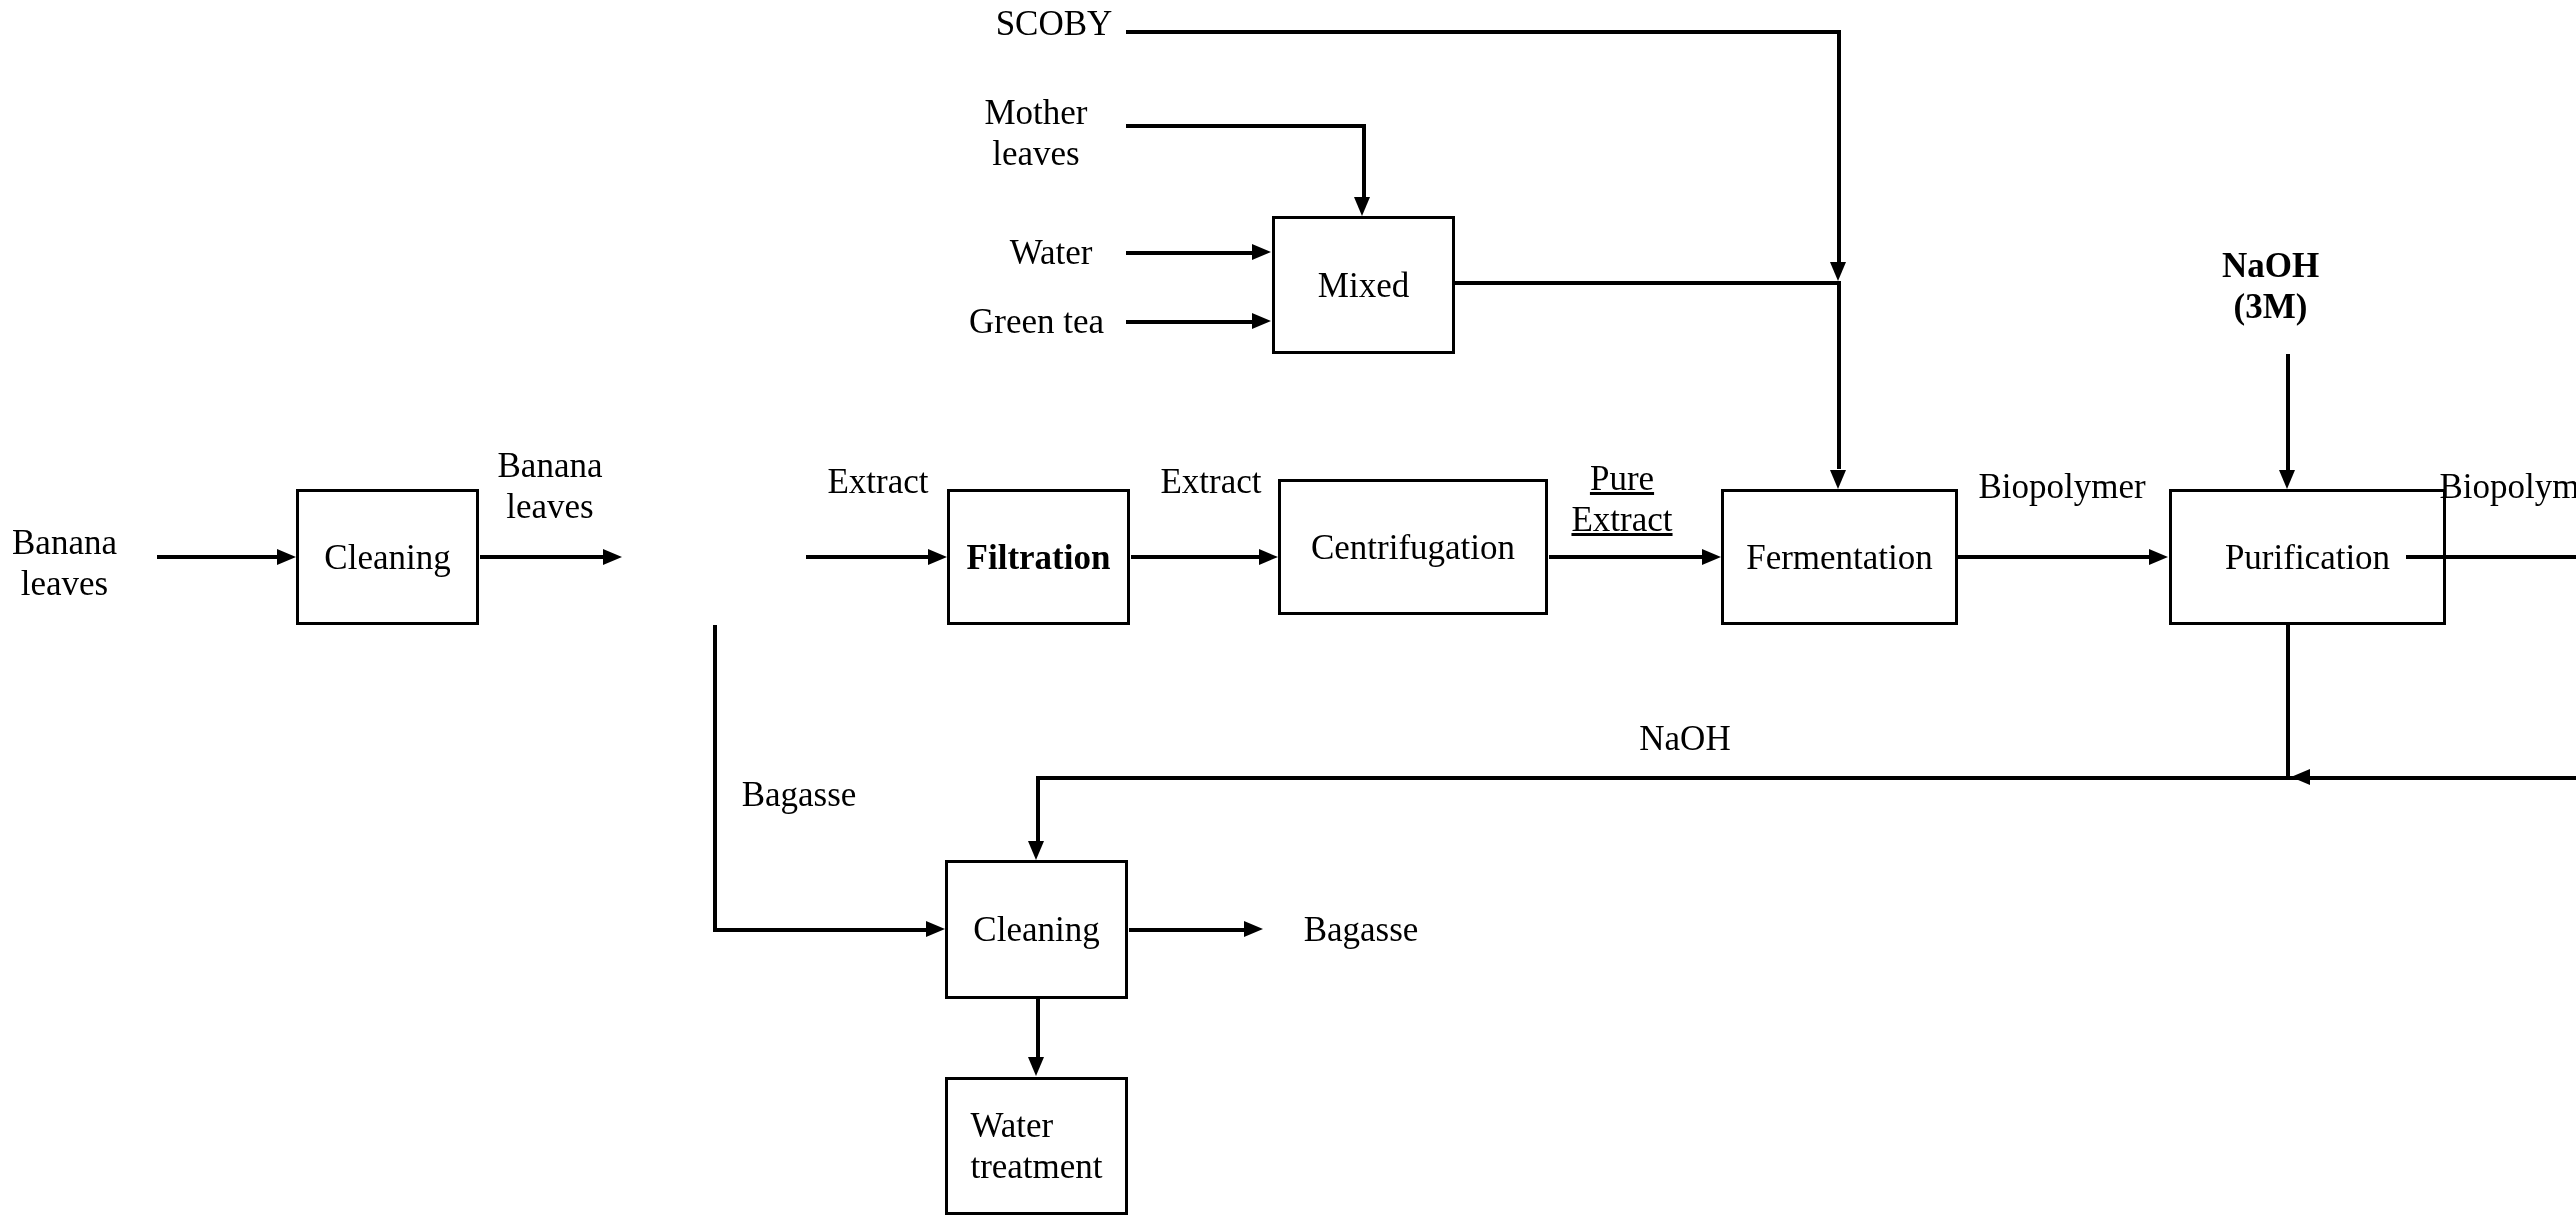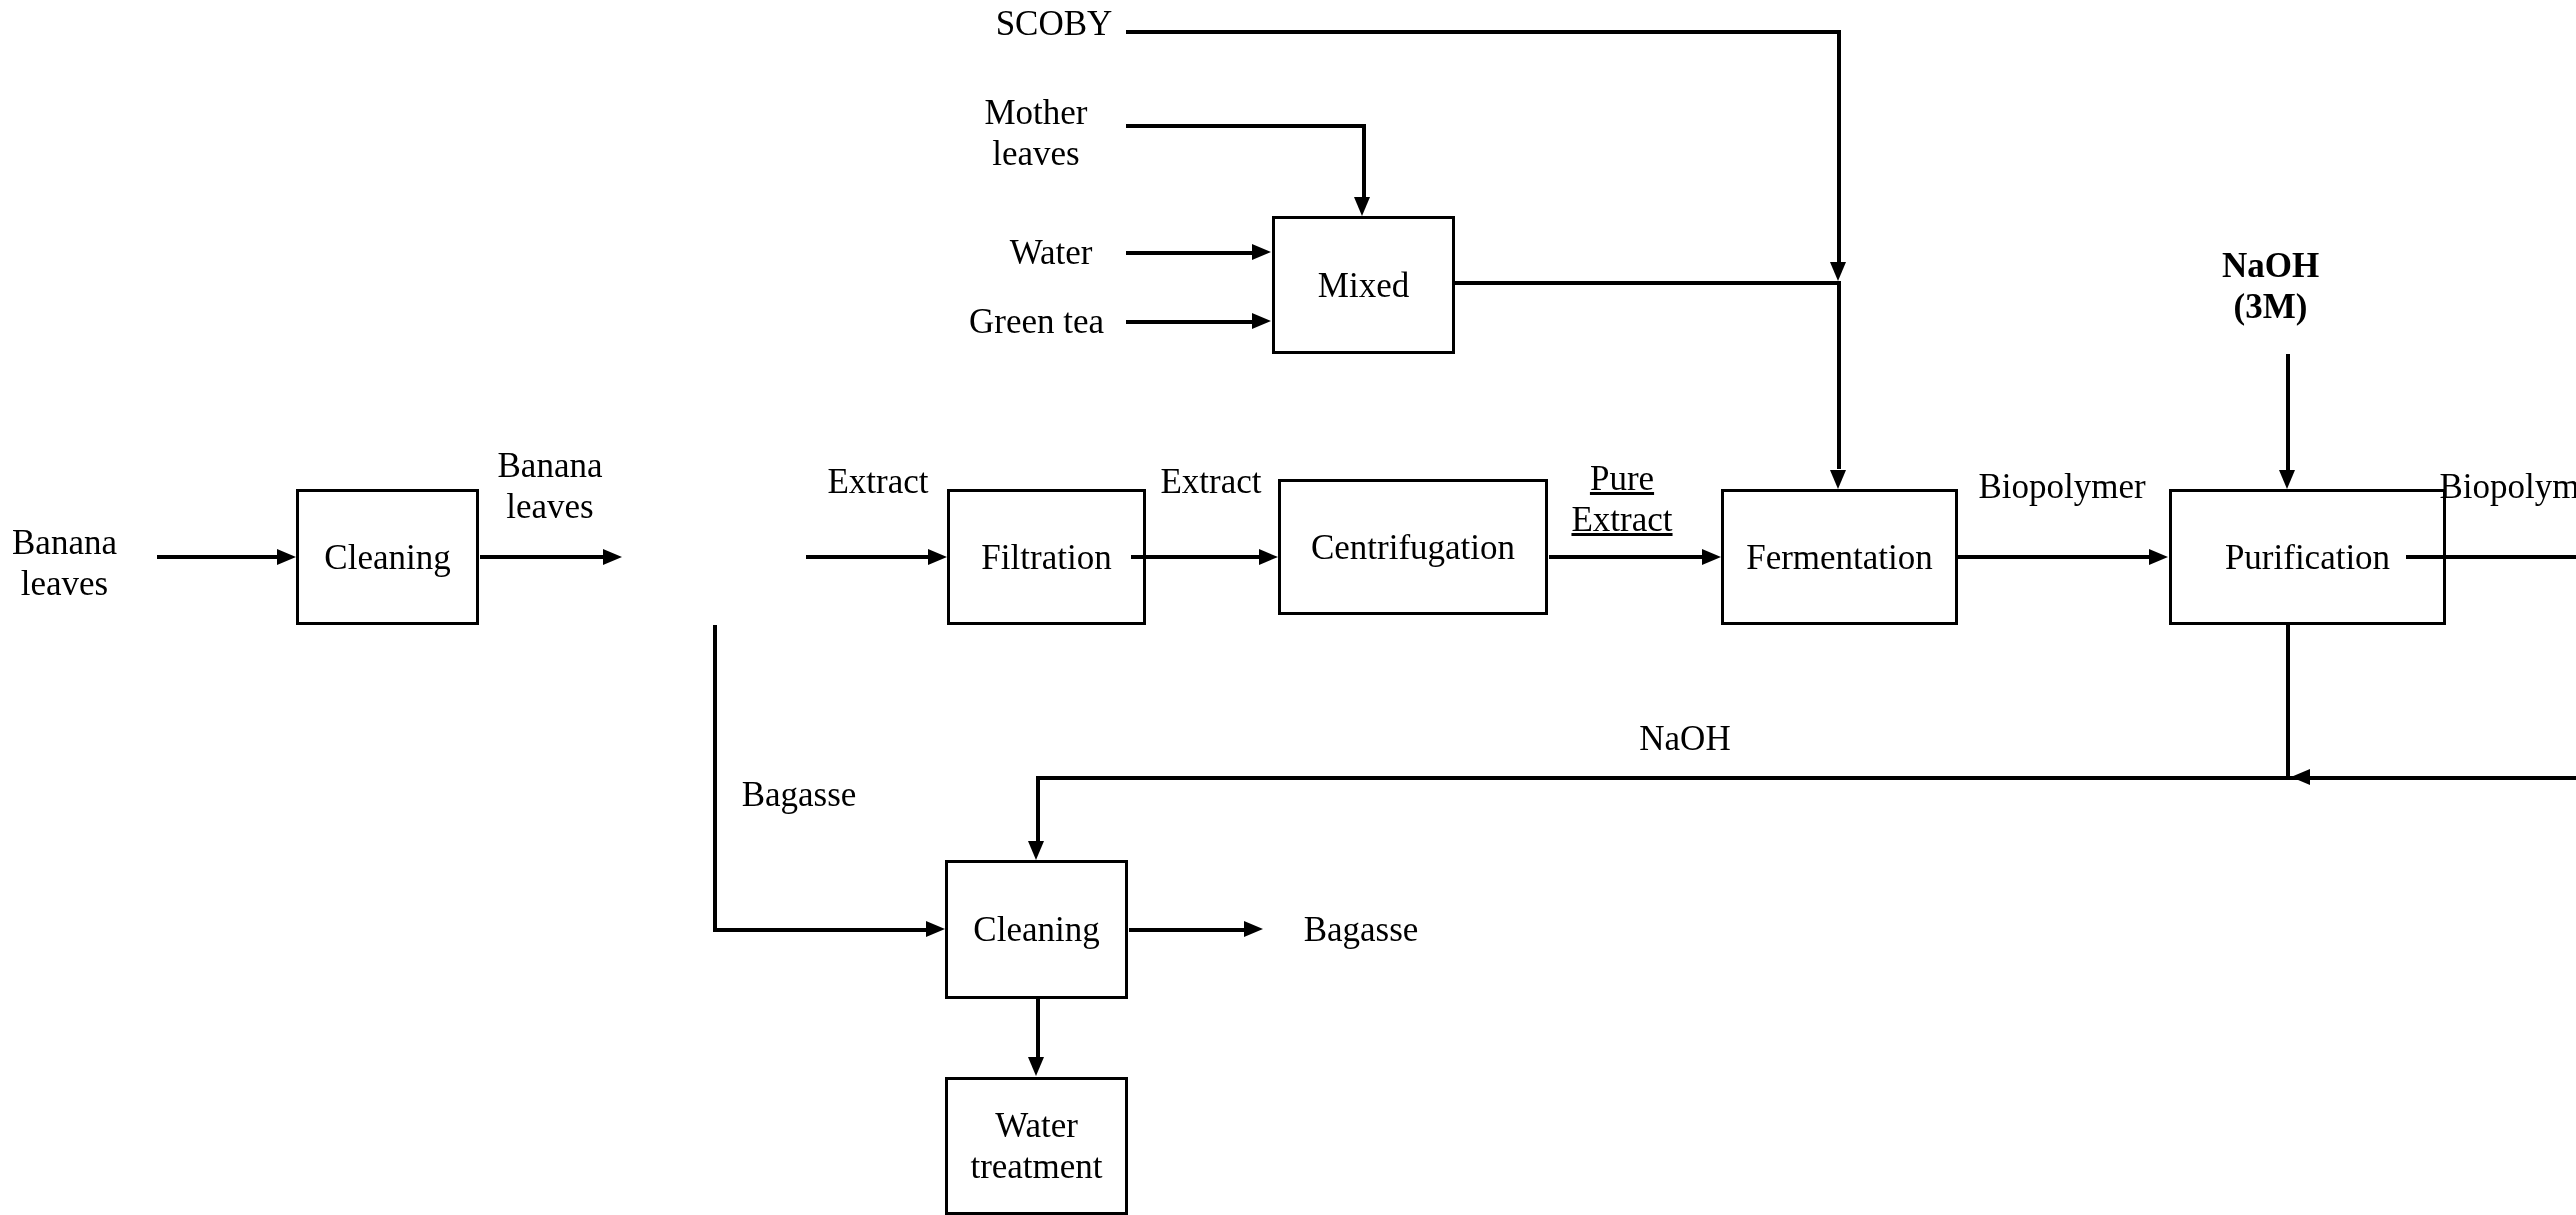--- a/index.html
+++ b/index.html
@@ -10,21 +10,21 @@
     font-family:"Liberation Serif","DejaVu Serif",serif;
     font-size:35px;line-height:41px;color:#000;
     overflow:hidden;
   }
   .box{
     position:absolute;
     border:3.1px solid #000;
     background:#fff;
     box-sizing:border-box;
     display:flex;align-items:center;justify-content:center;
-    text-align:center;white-space:pre-line;
+    text-align:left;white-space:pre-line;
   }
   .lbl{
     position:absolute;
     text-align:center;white-space:pre-line;
   }
   .b{font-weight:bold;}
   .hl,.vl{position:absolute;background:#000;}
   .tri{position:absolute;width:0;height:0;}
   .tri-r{border-top:8.8px solid transparent;border-bottom:8.8px solid transparent;border-left:19.6px solid #000;}
   .tri-l{border-top:8.8px solid transparent;border-bottom:8.8px solid transparent;border-right:19.6px solid #000;}
@@ -74,21 +74,21 @@
   <div class="lbl" style="left:483px;top:445px;width:134px;">Banana
 leaves</div>
   <div class="hl" style="left:480px;top:555px;width:123px;height:4.1px;"></div>
   <div class="tri tri-r" style="left:603px;top:549px;"></div>
 
 
   <div class="lbl" style="left:816px;top:461px;width:124px;">Extract</div>
   <div class="hl" style="left:806px;top:555px;width:122px;height:4.1px;"></div>
   <div class="tri tri-r" style="left:928px;top:549px;"></div>
 
-  <div class="box" style="left:947px;top:489px;width:199px;height:136px;">
+  <div class="box" style="left:947px;top:489px;width:183px;height:136px;font-weight:bold;">
     <span>Filtration</span>
   </div>
 
   <div class="lbl" style="left:1149px;top:461px;width:124px;">Extract</div>
   <div class="hl" style="left:1131px;top:555px;width:128px;height:4.1px;"></div>
   <div class="tri tri-r" style="left:1259px;top:549px;"></div>
 
   <div class="box" style="left:1278px;top:479px;width:270px;height:136px;">
     <span>Centrifugation</span>
   </div>

